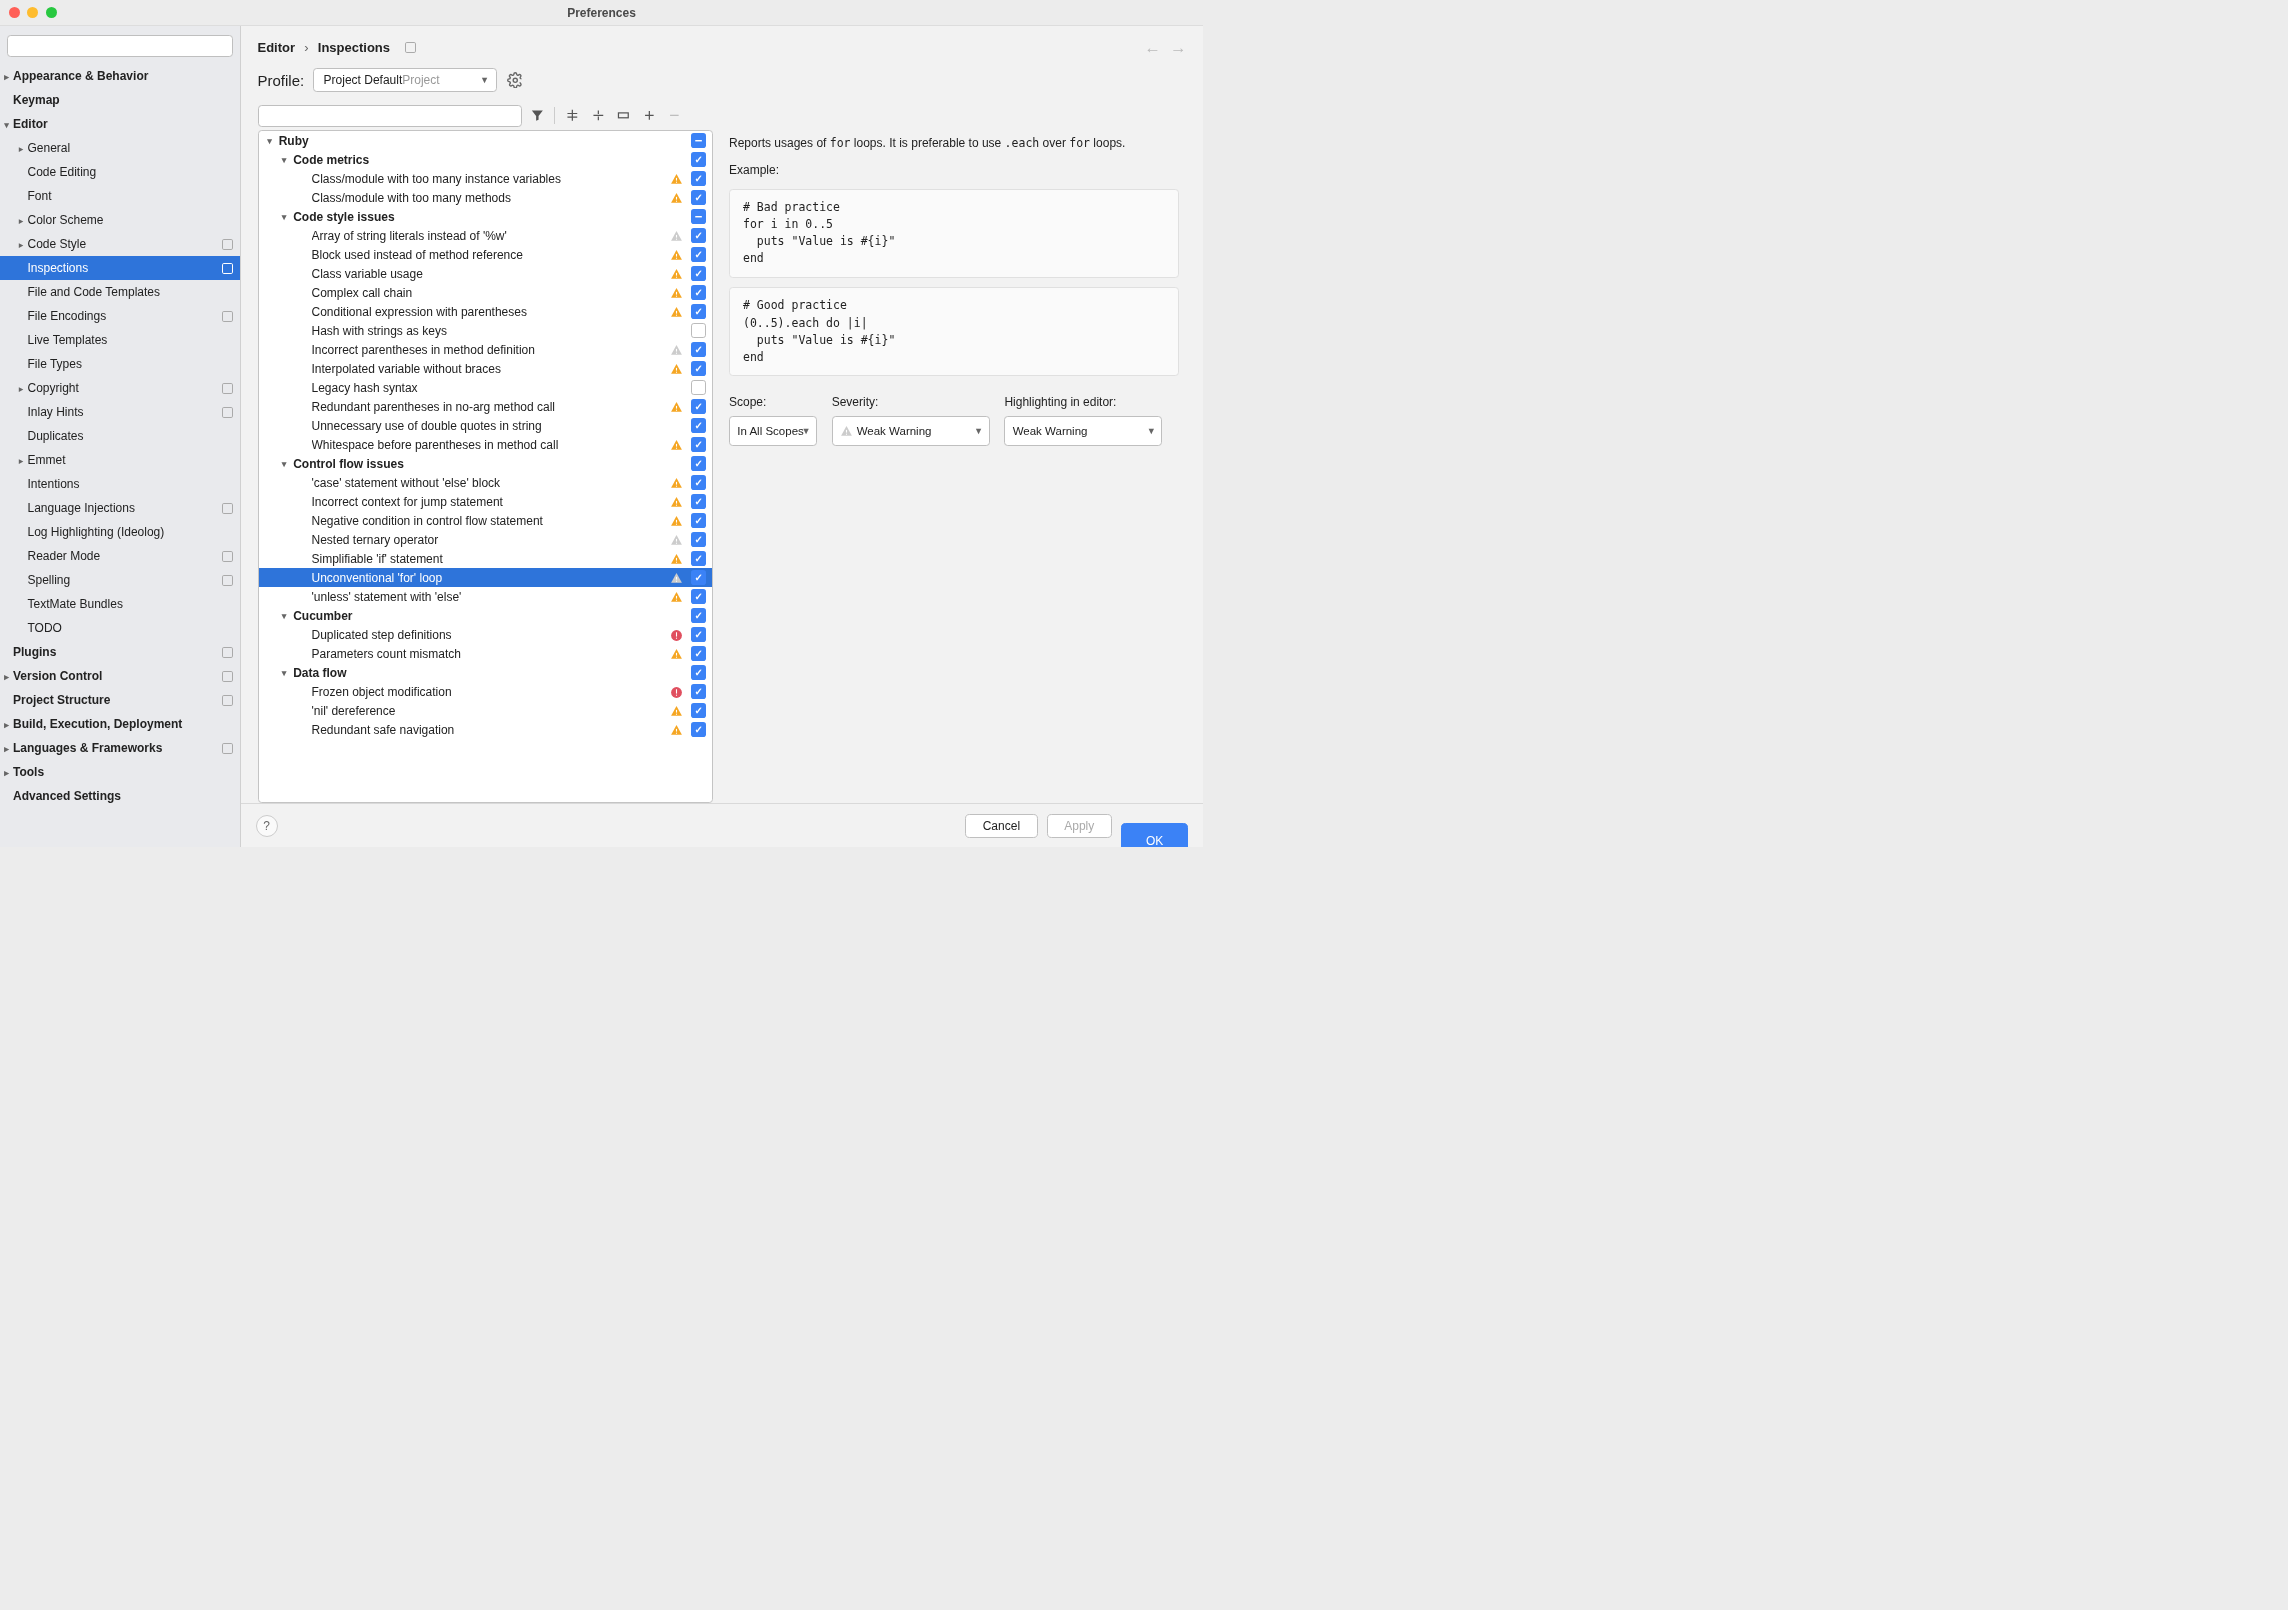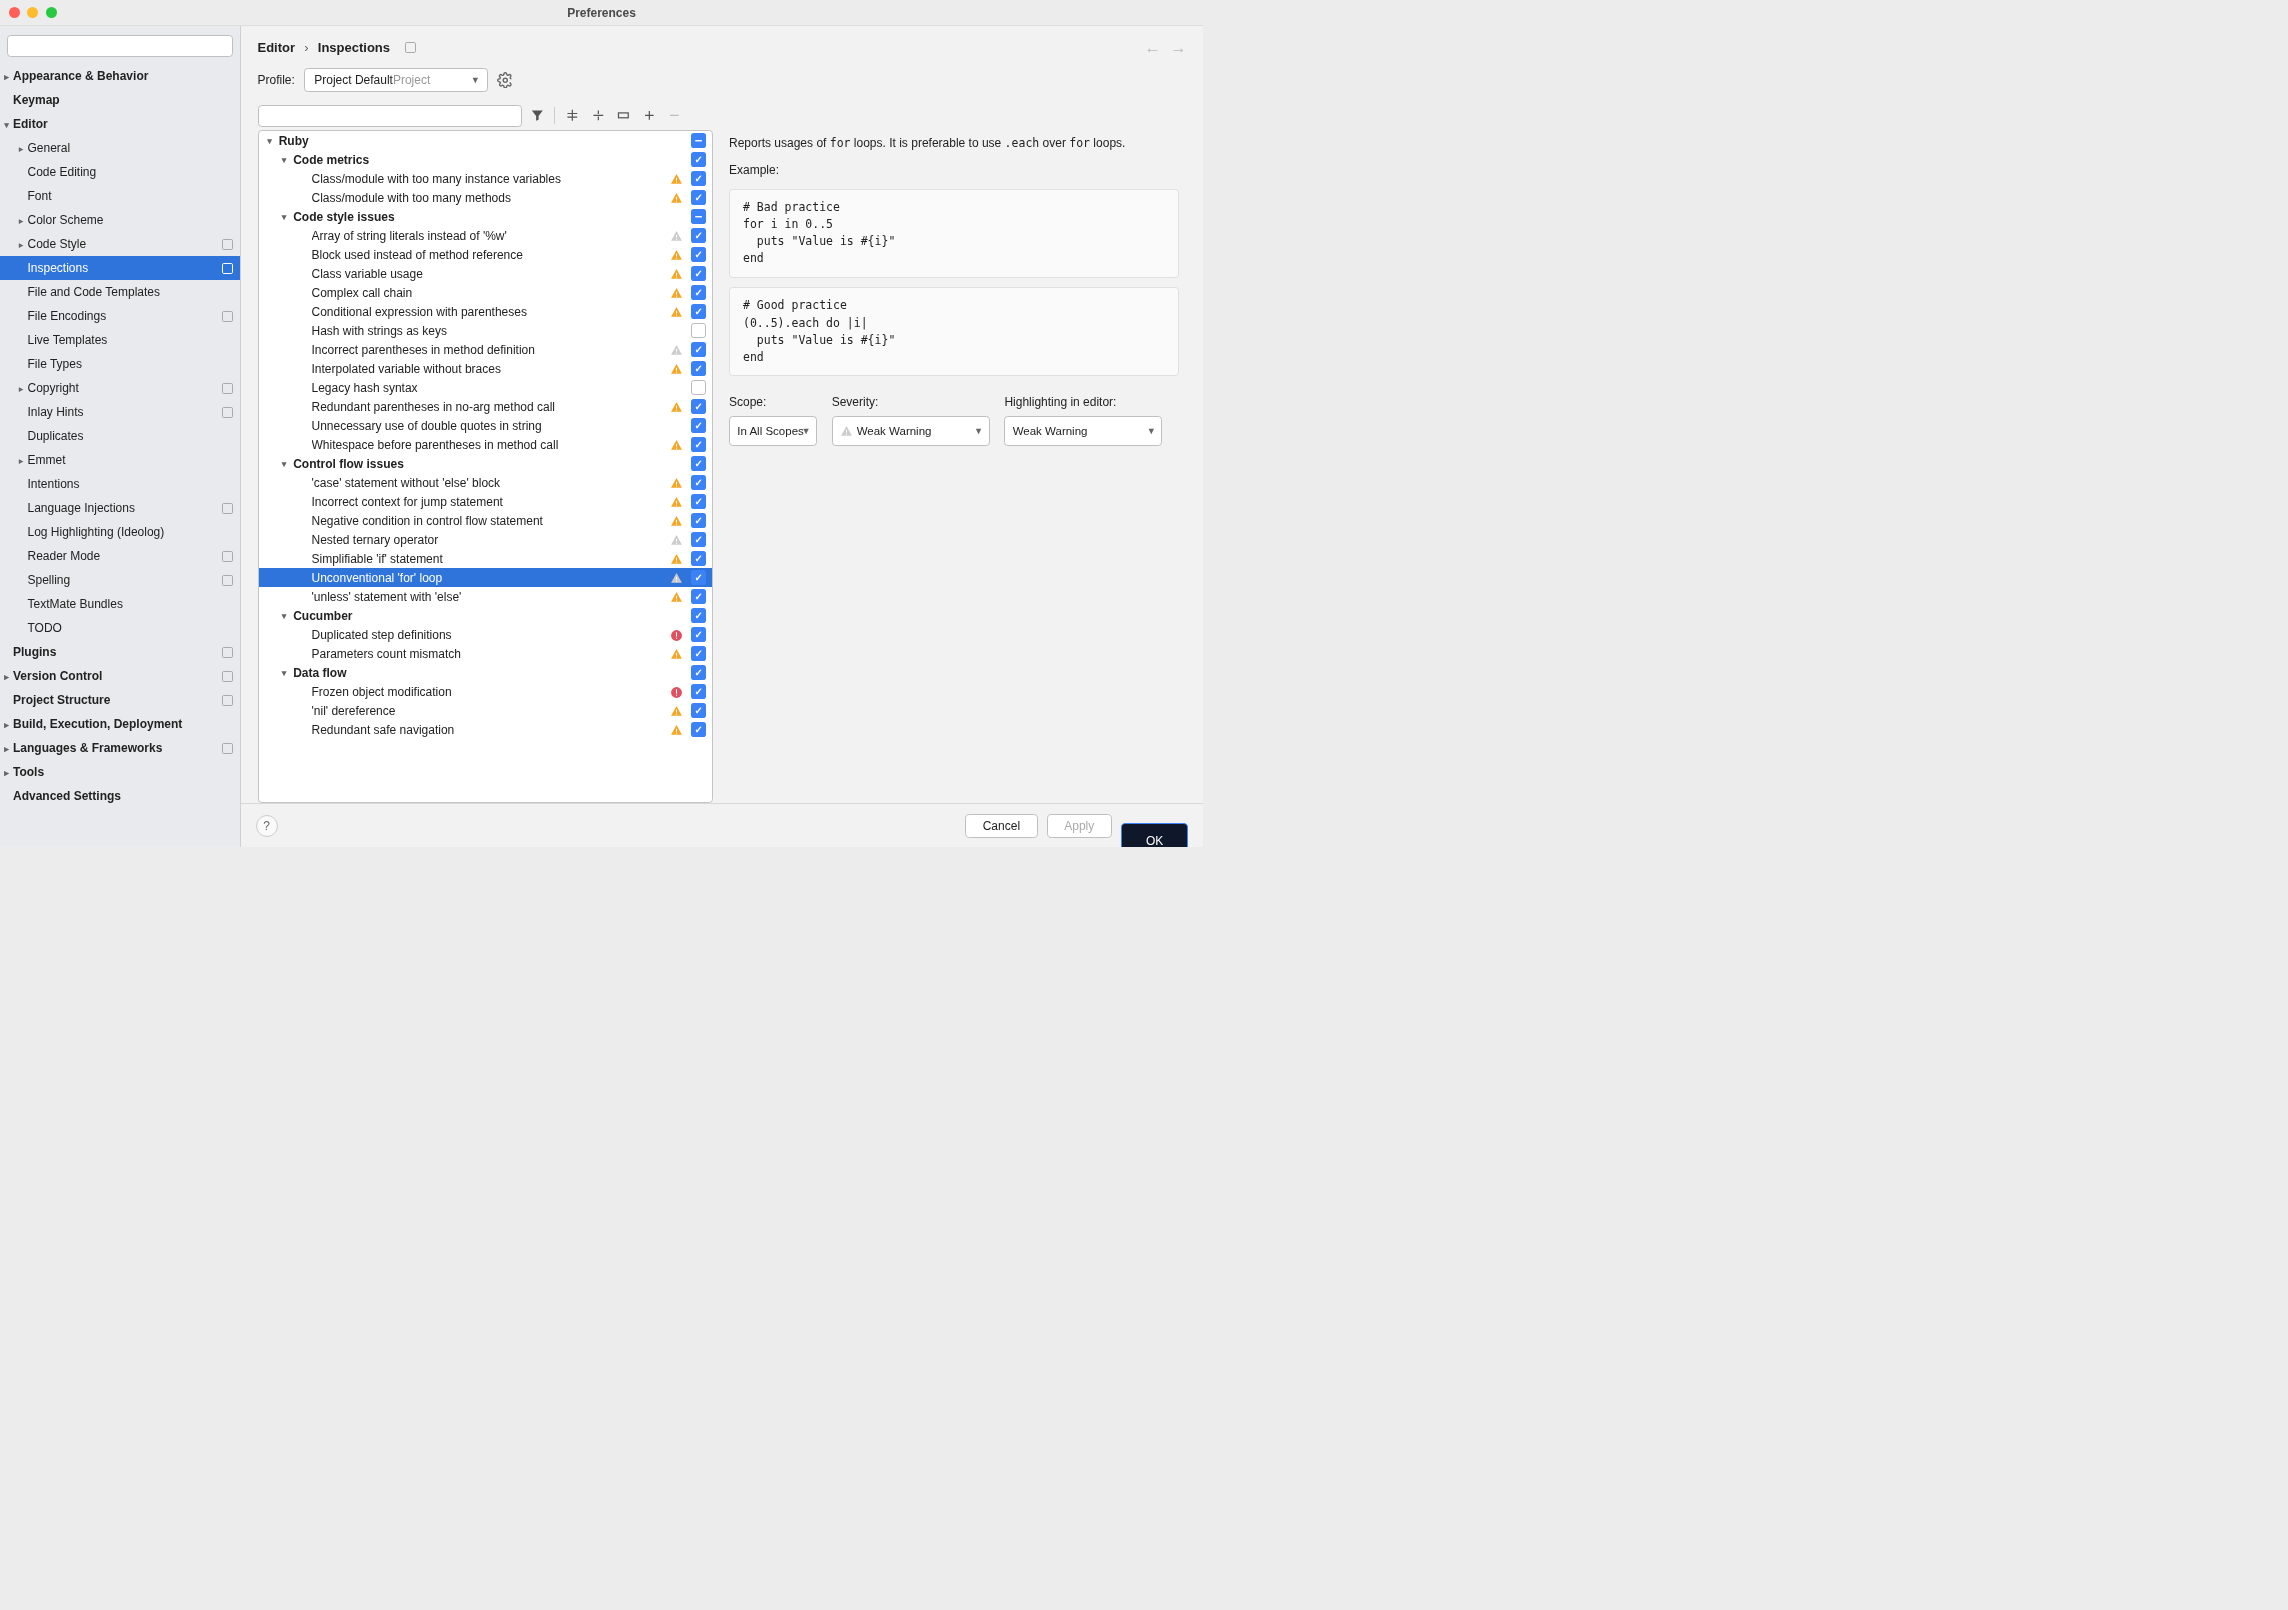--- a/index.html
+++ b/index.html
@@ -25,21 +25,21 @@
 .trow.sub { padding-left: 27.5px; }
 .trow.sub .arrow { margin-left: -13px; width: 13px; }
 .trow.selected { background: #2e74da; color: #fff; }
 .trow.selected .sq { border-color: #fff; }
 .main { flex: 1; display: flex; flex-direction: column; background: #f2f2f2; }
 .crumbbar { height: 42px; display: flex; align-items: center; padding: 0 16.5px; gap: 9.2px; }
 .crumb { font-weight: 700; font-size: 13px; }
 .crumb.light { font-weight: 400; color: #666; }
 .navarrows { margin-left: auto; display: flex; gap: 9.2px; color: #bbb; font-size: 16.5px; }
 .profilebar { display: flex; align-items: center; padding: 0 16.5px 9.2px 16.5px; gap: 9.2px; }
-.profilebar label { font-size: 12px; }
+.profilebar label { font-size: 15px; }
 .select { height: 24px; border: 0.9px solid #bfbfbf; border-radius: 3.7px; background: #fff; display: flex; align-items: center; padding: 0 20px 0 9.2px; position: relative; min-width: 184px; }
 .select .caret { position: absolute; right: 7.3px; color: #666; font-size: 9.2px; }
 .gear { width: 16.5px; height: 16.5px; color: #666; }
 .splitwrap { flex: 1; display: flex; flex-direction: column; padding: 0 16.5px 0 16.5px; min-height: 0; }
 .toolrow { display: flex; align-items: center; gap: 5.5px; height: 29px; }
 .inspsearch { width: 264px; height: 22px; border: 0.9px solid #bfbfbf; border-radius: 3.7px; background: #fff; padding-left: 20px; position: relative;}
 .tbtn { width: 20px; height: 20px; display: flex; align-items: center; justify-content: center; color: #555; border-radius: 2.8px; }
 .tbtn svg { width: 14.7px; height: 14.7px; }
 .vline { width: 0.9px; height: 16.5px; background: #ccc; margin: 0 1.8px;}
 .content { flex: 1; display: flex; gap: 16.5px; min-height: 0; }
@@ -66,21 +66,21 @@
 .optrow { display: flex; gap: 14.7px; margin-top: 7.3px;}
 .optcol { display: flex; flex-direction: column; gap: 5.5px; }
 .smallsel { height: 30px; border: 0.9px solid #bfbfbf; border-radius: 3.7px; background: #fff; display: flex; align-items: center; padding: 0 20px 0 7.3px; position: relative; font-size: 11.5px; white-space: nowrap;}
 .smallsel .caret { position: absolute; right: 5.5px; color: #666; font-size: 9.2px; }
 .disablewrap { padding: 9.2px 16.5px 11px 16.5px; display:flex; align-items:center; gap:7.3px;}
 .disablewrap .cb2 { width:14.7px; height:14.7px; border:0.9px solid #bbb; border-radius:2.8px; background:#fff;}
 .footer { height: 44px; display:flex; align-items:center; border-top:0.9px solid #d9d9d9; padding: 0 14.7px; gap: 9.2px;}
 .helpbtn { width:22px; height:22px; border:0.9px solid #ccc; border-radius:50%; display:flex;align-items:center;justify-content:center;color:#666;background:#fafafa;}
 .spacer { flex:1; }
 .btn { height:24px; padding:0 16.5px; border:0.9px solid #bfbfbf; border-radius:4.6px; background:#fff; font-size:12px; display:flex;align-items:center;text-align:center;}
-.btn.primary { background:#0f172a; color:#fff; border-color:#3b82f6; font-weight:500; padding:17px 24px;margin-top:31px;}
+.btn.primary { background:#3b82f6; color:#fff; border-color:#3b82f6; font-weight:500; padding:17px 24px;margin-top:31px;}
 .btn.disabled { color:#aaa; }
 .sqicon { width:11px; height:11px; border:0.9px solid #aaa; border-radius:1.8px; display:inline-block; margin-left:5.5px; vertical-align:middle;}
 </style>
 </head>
 <body>
 
 <div class="titlebar">
   <div class="traffic">
     <div class="tlight tl-r"></div>
     <div class="tlight tl-y"></div>

